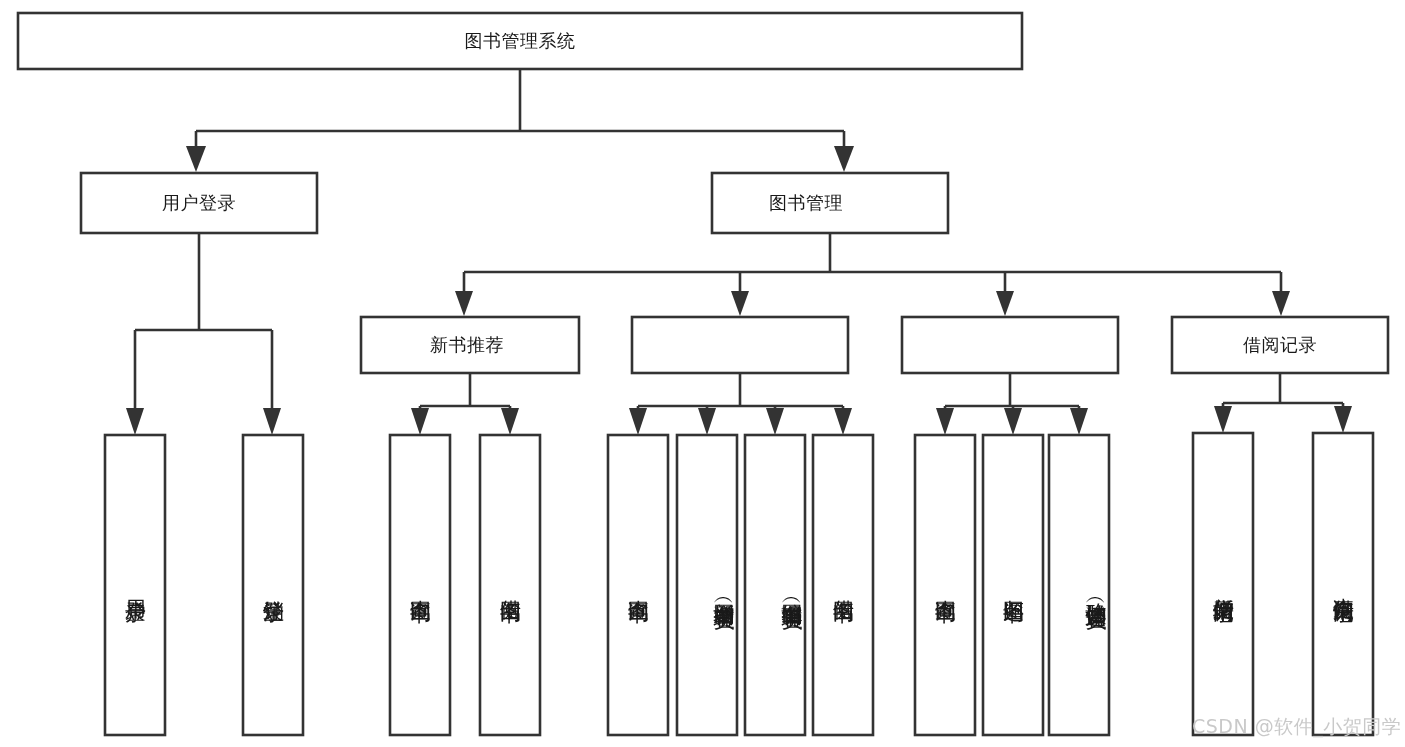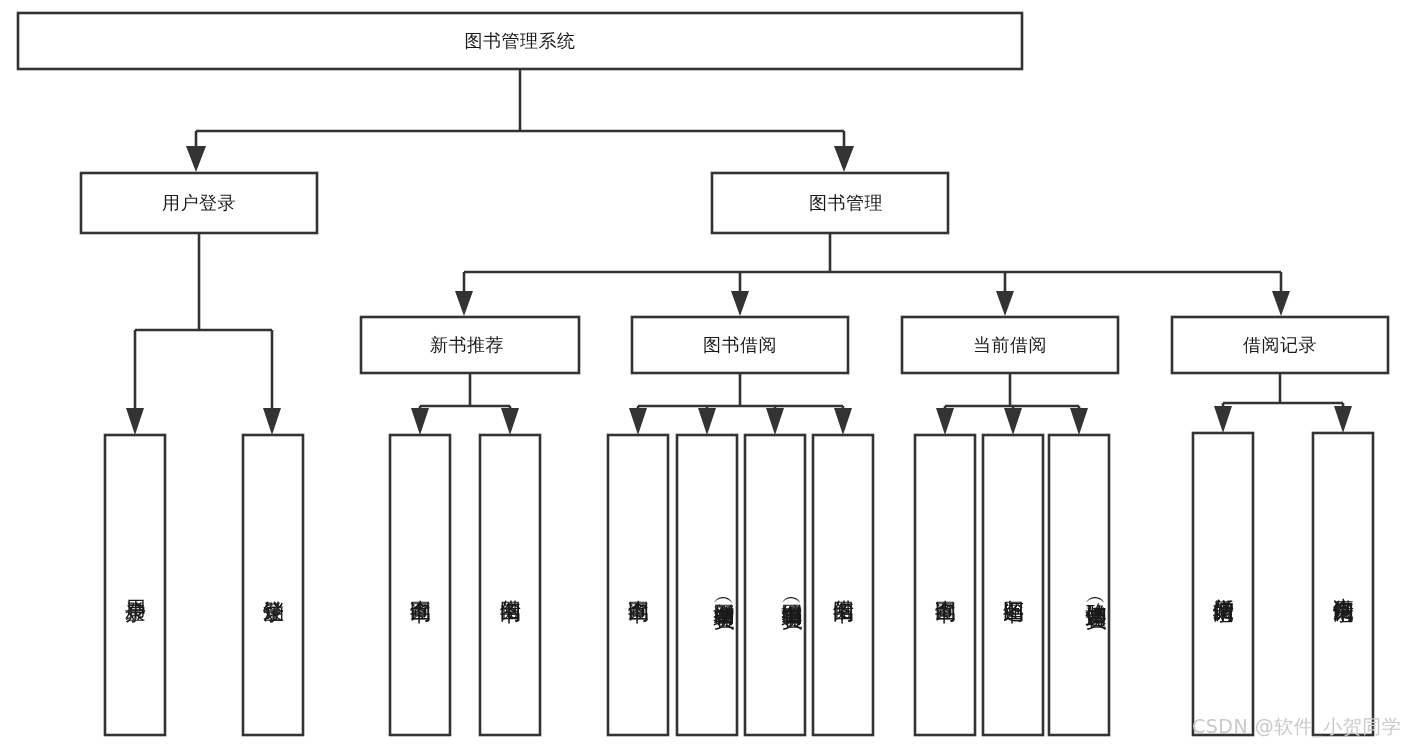--- a/index.html
+++ b/index.html
@@ -182,27 +182,25 @@
     <rect class="node-box" x="1049" y="435" width="60" height="300"></rect>
 
     <rect class="node-box" x="1193" y="433" width="60" height="302"></rect>
     <rect class="node-box" x="1313" y="433" width="60" height="302"></rect>
   </svg>
 
   <div class="node-label-h" style="left:18px; top:13px; width:1004px; height:56px;">图书管理系统</div>
 
   <div class="node-label-h" style="left:81px; top:173px; width:236px; height:60px;">用户登录</div>
 
-  <div class="node-label-h" style="left:712px; top:173px; width:188px; height:60px;padding-left:40px;">图书管理</div>
+  <div class="node-label-h" style="left:712px; top:173px; width:188px; height:60px;">图书管理</div>
 
   <div class="node-label-h" style="left:361px; top:317px; width:212px; height:56px;">新书推荐</div>
 
-  <div class="node-label-h" style="left:632px; top:317px; width:216px; height:56px;">图书借阅</div>
-
-  <div class="node-label-h" style="left:902px; top:317px; width:216px; height:56px;">当前借阅</div>
+
 
   <div class="node-label-h" style="left:1172px; top:317px; width:216px; height:56px;">借阅记录</div>
 
   <div class="node-label-v" style="left:105px; top:435px; width:60px; height:300px;">用户登录</div>
 
   <div class="node-label-v" style="left:243px; top:435px; width:60px; height:300px;">注销登录</div>
 
   <div class="node-label-v" style="left:390px; top:435px; width:60px; height:300px;">查询图书</div>
 
   <div class="node-label-v" style="left:480px; top:435px; width:60px; height:300px;">借阅图书</div>

